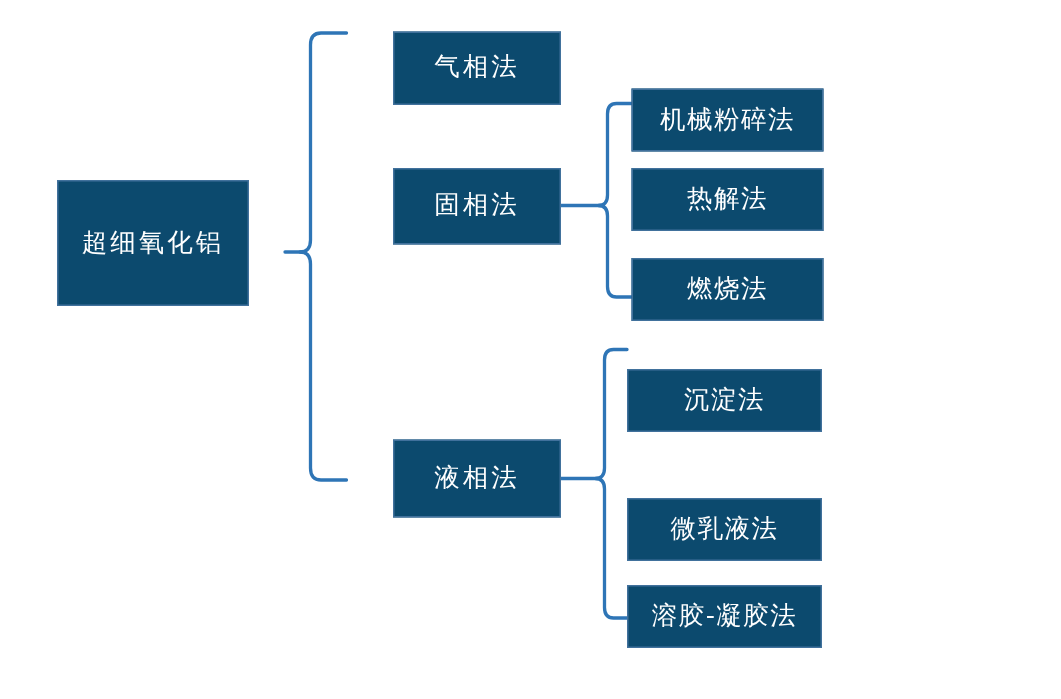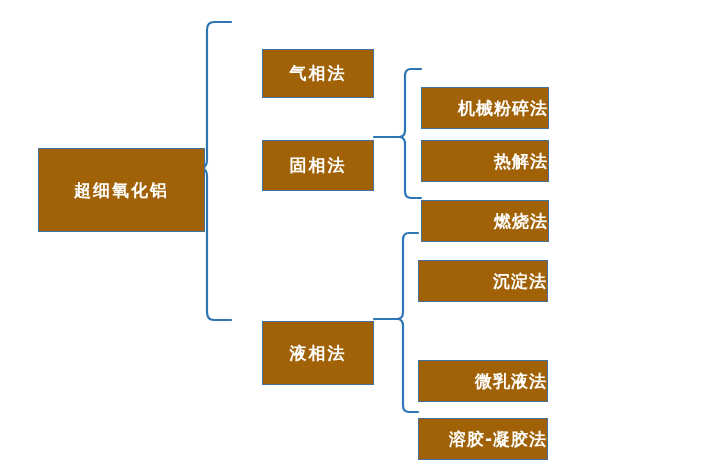--- a/index.html
+++ b/index.html
@@ -14,76 +14,74 @@
   #canvas {
     position: relative;
     width: 707px;
     height: 466px;
     background: #ffffff;
     overflow: hidden;
   }
   .node {
     position: absolute;
     box-sizing: border-box;
-    background: #a16207;
+    background: #0c4a6e;
     border: 1px solid #41719c;
     color: #ffffff;
     display: flex;
     flex-direction: column;
     align-items: center;
     justify-content: center;
     text-align: center;
-    font-weight: bold;
+    font-weight: normal;
     letter-spacing: 1px;
     line-height: 1.0;
     user-select: none;
-    margin-top: 28px;
   }
   .node .line {
     display: block;
     white-space: nowrap;
   }
   
   #node-root {
     left: 38px;
     top: 120px;
-    width: 167px;
+    width: 128px;
     height: 84px;
     font-size: 17px;
     letter-spacing: 2px;
   }
   #node-root .line { margin: 6px 0; }
 
   
   .node-l1 {
     left: 262px;
     width: 112px;
     font-size: 17px;
     letter-spacing: 2px;
   }
   #node-gas   { top: 21px;  height: 49px; }
   #node-solid { top: 112px; height: 51px; justify-content: center; }
-  #node-liquid{ top: 293px; height: 64px; }
+  #node-liquid{ top: 293px; height: 52px; }
 
   
   .node-l2 {
     width: 128px;
     height: 42px;
     font-size: 17px;
     letter-spacing: 1px;
-    align-items: flex-end;
   }
   .node-l2.solid  { left: 421px; }
   .node-l2.liquid { left: 418px; width: 130px; }
 
   #node-mech  { top: 59px;  }
   #node-pyro  { top: 112px; }
   #node-comb  { top: 172px; }
 
-  #node-prec  { top: 232px; }
+  #node-prec  { top: 246px; }
   #node-hydro { top: 285px; }
   #node-micro { top: 332px; }
   #node-solgel{ top: 390px; }
 
   .connector {
     position: absolute;
     left: 0;
     top: 0;
     width: 707px;
     height: 466px;

